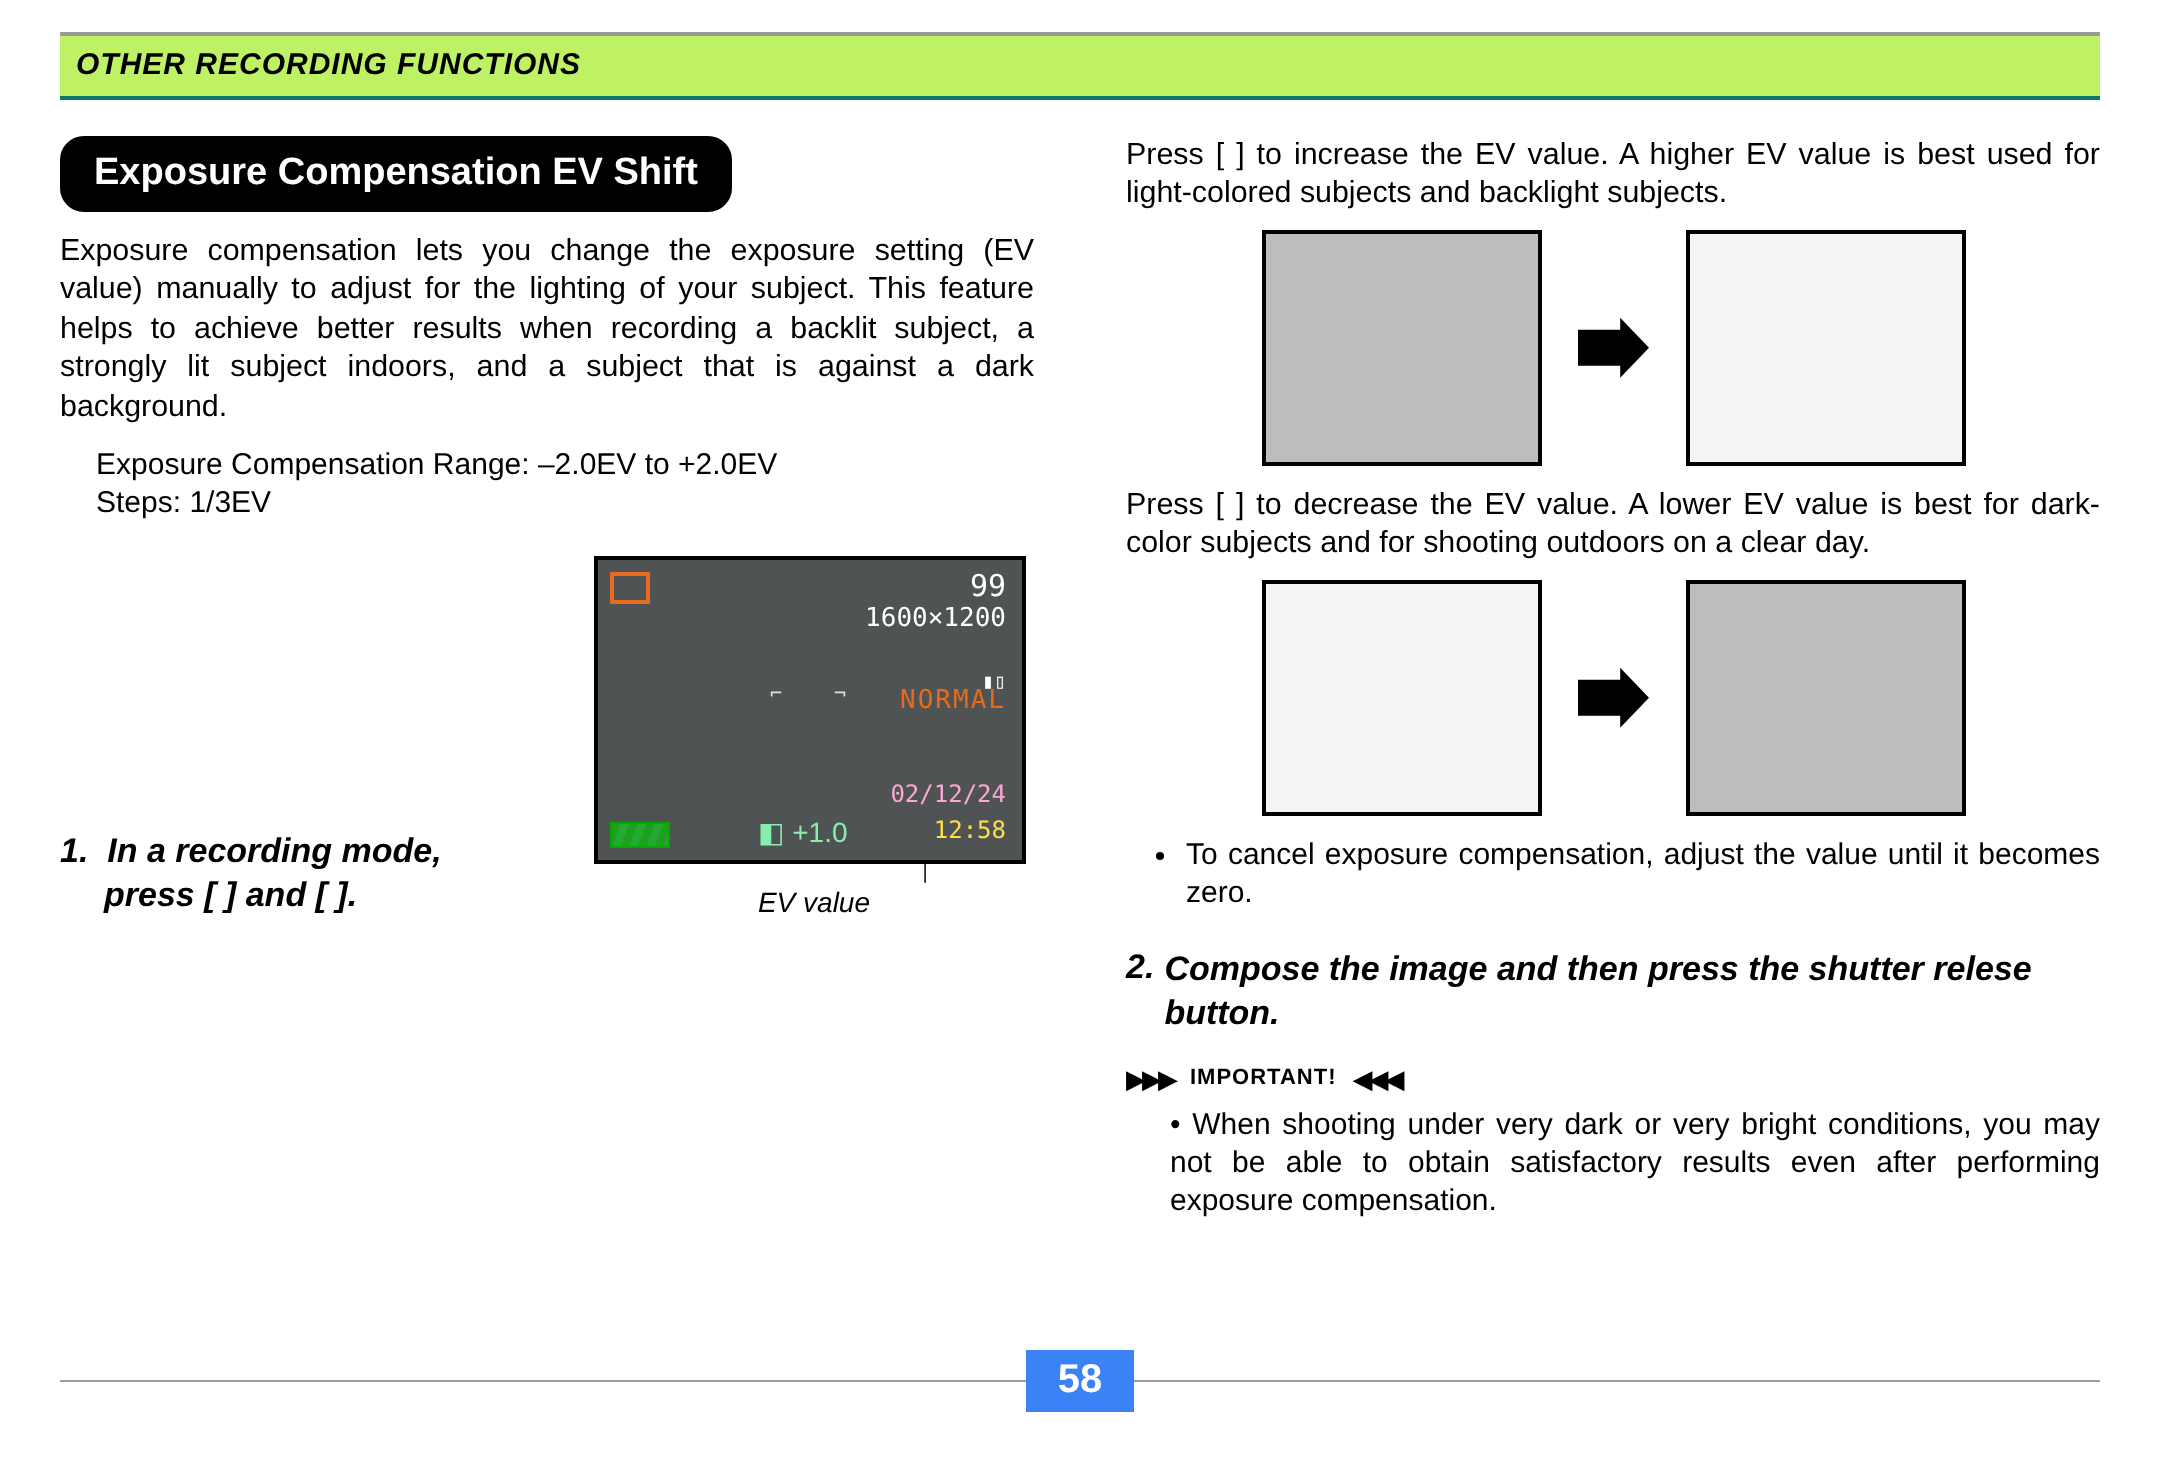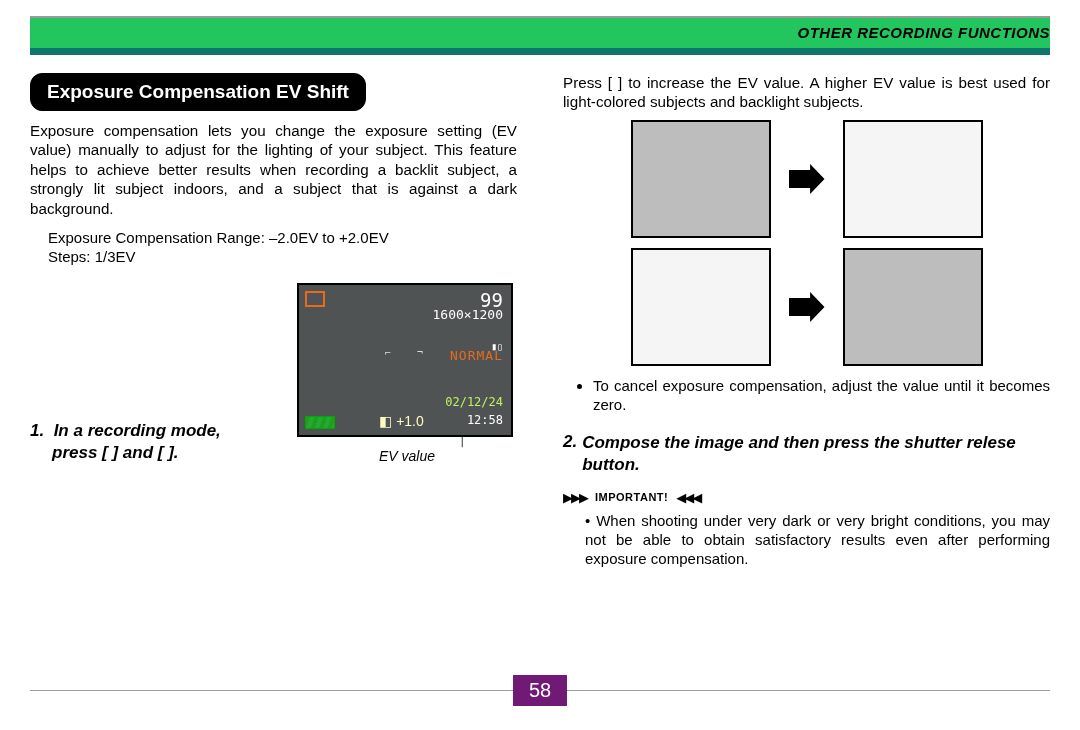--- a/index.html
+++ b/index.html
@@ -1,61 +1,61 @@
 <!DOCTYPE html>
 <html><head>
 <meta charset="utf-8">
 <style>
   html,body{margin:0;padding:0;background:#fff;}
   body{width:1080px;height:730px;font-family:Helvetica,Arial,sans-serif;color:#000;box-sizing:border-box;}
   .page{box-sizing:border-box;width:1080px;height:730px;padding:16px 30px 16px 30px;position:relative;}
-  .header-bar{border-top:2px solid #9a9a9a;border-bottom:7px solid #0f766e;padding:6px 0 6px 8px;background:#22c55e;text-align:right;}
+  .header-bar{border-top:2px solid #9a9a9a;border-bottom:2px solid #0f766e;padding:6px 0 6px 8px;background:#bef264;}
   .header-bar span{font-weight:bold;font-style:italic;font-size:15px;letter-spacing:.5px;text-transform:uppercase;color:#000;}
   .columns{display:flex;gap:46px;margin-top:18px;}
   .col{flex:1;min-width:0;}
   .section-title{display:inline-block;background:#000;border:1px solid #000;border-radius:12px;padding:7px 16px;margin:0 0 10px 0;}
   .section-title span{color:#fff;font-weight:bold;font-size:19px;}
   p{margin:0;font-size:15.2px;line-height:1.28;}
   .just{text-align:justify;}
   .sub-block{margin:10px 0 10px 18px;font-size:15px;line-height:1.28;}
   .step-row{display:flex;gap:12px;margin-top:16px;align-items:flex-end;}
   .step-text{flex:1;min-width:0;}
   .step-title{font-weight:bold;font-style:italic;font-size:17px;line-height:1.28;}
   .step-num{font-weight:bold;font-style:italic;font-size:17px;margin-right:5px;}
   ul.bullets{margin:8px 0 0 30px;padding:0;font-size:15px;line-height:1.28;}
   ul.bullets li{margin-bottom:2px;list-style:disc;}
   
   .lcd-wrap{width:220px;text-align:center;}
   .lcd{width:212px;height:150px;background:#4f5353;border:2px solid #000;position:relative;font-family:monospace;}
   .lcd .tl{position:absolute;top:6px;left:6px;width:16px;height:12px;border:2px solid #e96a1c;}
-  .lcd .num{position:absolute;top:4px;right:8px;color:#fff;font-size:19px;}
+  .lcd .num{position:absolute;top:4px;right:8px;color:#fff;font-size:15px;}
   .lcd .res{position:absolute;top:22px;right:8px;color:#fff;font-size:13px;}
   .lcd .norm{position:absolute;top:38px;right:8px;color:#e96a1c;font-size:13px;letter-spacing:1px;margin-top:25px;}
   .lcd .bat{position:absolute;top:56px;right:8px;color:#fff;font-size:10px;}
   .lcd .focus{position:absolute;top:62px;left:86px;color:#ddd;font-size:10px;letter-spacing:10px;}
-  .lcd .date{position:absolute;bottom:26px;right:8px;color:#bef264;font-size:12px;}
-  .lcd .time{position:absolute;bottom:8px;right:8px;color:#ffffff;font-size:12px;}
+  .lcd .date{position:absolute;bottom:26px;right:8px;color:#f9a8d4;font-size:12px;}
+  .lcd .time{position:absolute;bottom:8px;right:8px;color:#fde047;font-size:12px;}
   .lcd .bl{position:absolute;bottom:6px;left:6px;width:28px;height:11px;background:repeating-linear-gradient(110deg,#1ea01e 0 4px,#2a3 4px 8px);border:1px solid #0a0;}
-  .lcd .ev{position:absolute;bottom:6px;left:80px;color:#fef9c3;font-size:14px;font-family:Arial;}
+  .lcd .ev{position:absolute;bottom:6px;left:80px;color:#86efac;font-size:14px;font-family:Arial;}
   .lcd .ev:before{content:'◧ ';}
   .ev-pointer{margin-top:-2px;margin-left:112px;font-size:11px;line-height:1;color:#000;}
   .ev-label{margin-top:2px;margin-left:0;font-style:italic;font-size:14px;text-align:center;}
   
   .ill-row{display:flex;align-items:center;justify-content:center;gap:18px;margin:8px 0 10px;}
   .ill-box{width:140px;height:118px;background:#eee;border:2px solid #000;box-sizing:border-box;}
   .ill-box.dark{background:#bdbdbd;}
   .ill-box.light{background:#f5f5f5;}
   .arrow-box{width:36px;height:30px;background:#000;clip-path:polygon(0 20%,60% 20%,60% 0,100% 50%,60% 100%,60% 80%,0 80%);}
   .important-row{display:flex;align-items:center;gap:8px;margin-top:14px;}
   .tri{font-size:13px;letter-spacing:-2px;}
   .important-row .txt{font-weight:bold;font-size:11px;letter-spacing:.5px;}
   .important-body{margin:6px 0 0 22px;font-size:15px;line-height:1.28;text-align:justify;}
   .footer{position:absolute;left:30px;right:30px;bottom:24px;display:flex;align-items:center;}
   .hr{flex:1;border-top:1px solid #9c9c9c;}
-  .pagenum{background:#701a75;color:#fff;font-weight:normal;font-size:20px;padding:4px 16px;}
+  .pagenum{background:#3b82f6;color:#fff;font-weight:bold;font-size:20px;padding:4px 16px;}
 </style>
 </head>
 <body>
 
 <div class="page">
   <div class="header-bar">
     <span>OTHER RECORDING FUNCTIONS</span>
   </div>
 
   <div class="columns">
@@ -99,20 +99,21 @@
     </div>
 
     <div class="col">
       <p class="just">Press [ ] to increase the EV value. A higher EV value is best used for light-colored subjects and backlight subjects.</p>
       <div class="ill-row">
         <div class="ill-box dark"></div>
         <div class="arrow-box"></div>
         <div class="ill-box light"></div>
       </div>
 
+      <p class="just">Press [ ] to decrease the EV value. A lower EV value is best for dark-color subjects and for shooting outdoors on a clear day.</p>
       <div class="ill-row">
         <div class="ill-box light"></div>
         <div class="arrow-box"></div>
         <div class="ill-box dark"></div>
       </div>
 
       <ul class="bullets just" style="margin-top:4px">
         <li>To cancel exposure compensation, adjust the value until it becomes zero.</li>
       </ul>
 

